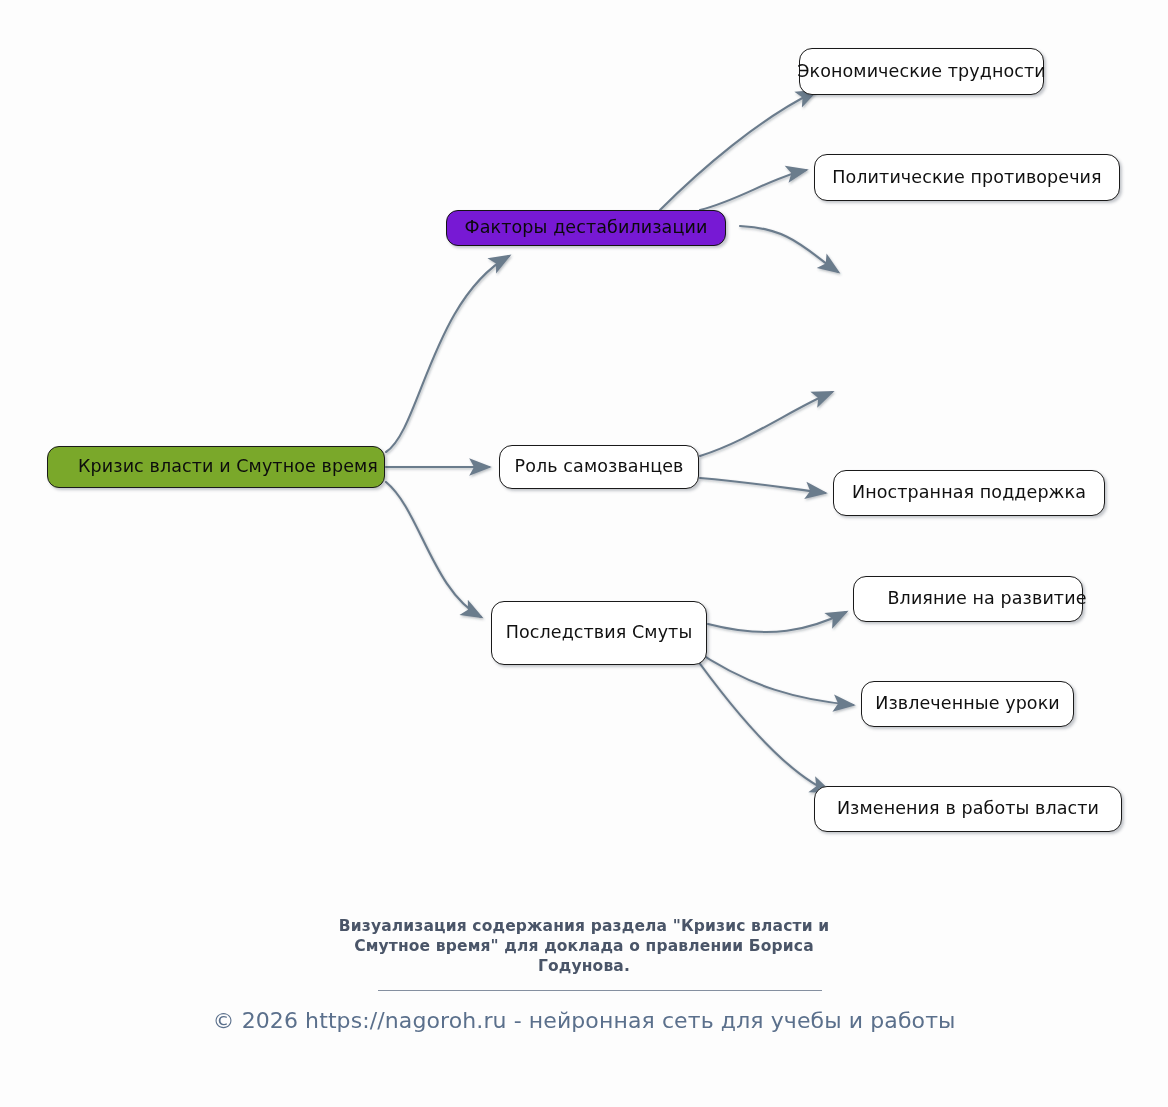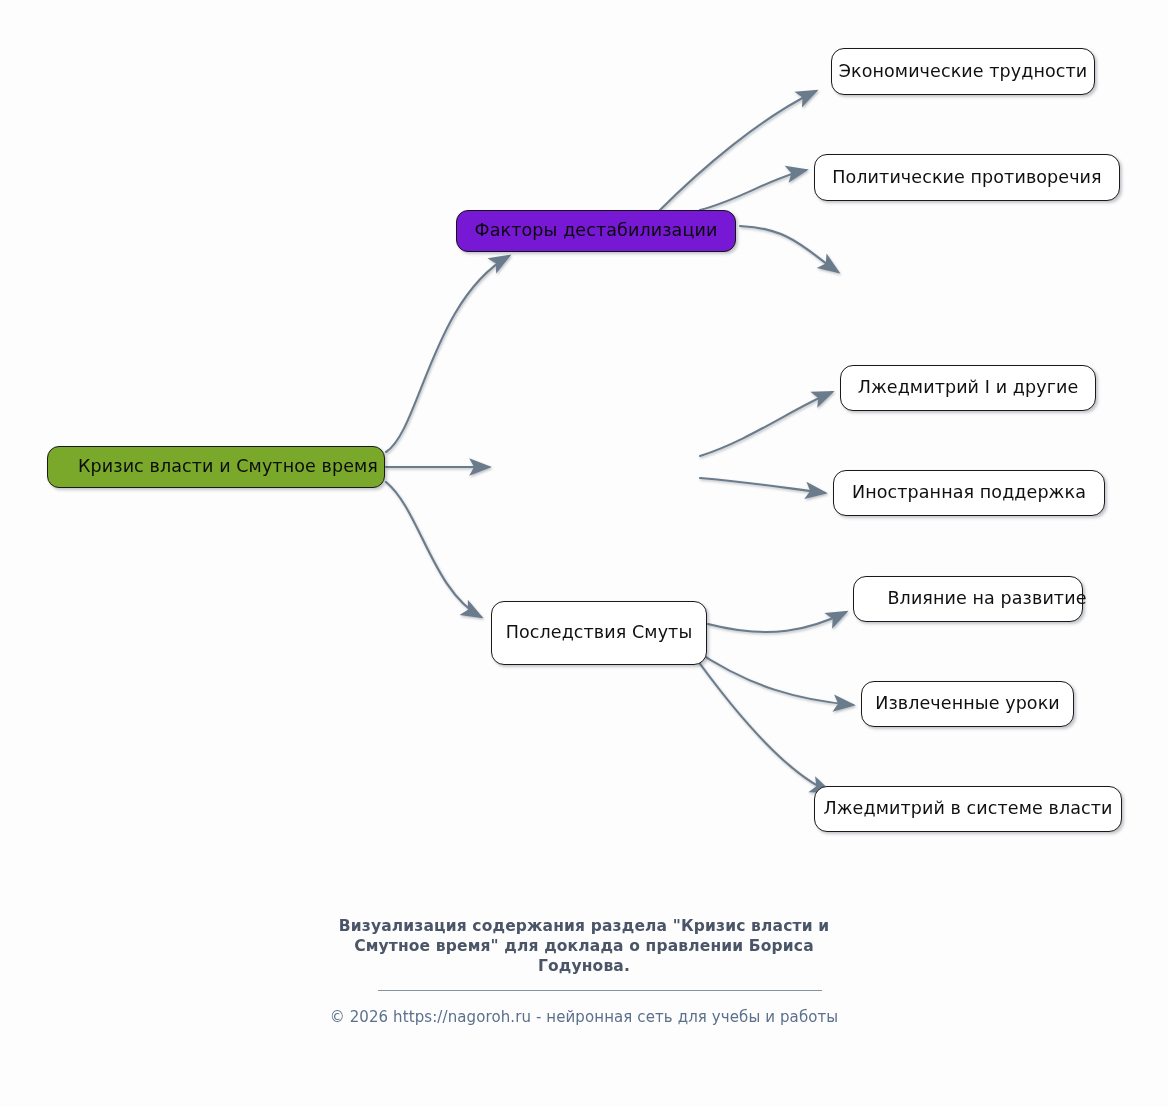--- a/index.html
+++ b/index.html
@@ -73,21 +73,21 @@
     border-top: 1.4px solid #5c6b80;
     opacity: 0.75;
   }
   #footer {
     position: absolute;
     left: 0px;
     top: 1008px;
     width: 1168px;
     text-align: center;
     color: #5b708c;
-    font-size: 15px;
+    font-size: 22px;
     font-weight: 400;
     letter-spacing: 0.1px;
   }
 </style>
 </head>
 <body>
 
 <div id="page">
 
   <svg id="edge-layer" viewBox="0 0 1168 1107" width="1168" height="1107" xmlns="http://www.w3.org/2000/svg">
@@ -118,47 +118,47 @@
       <path d="M 708 624 C 770 640 810 630 846 612"></path>
       <path d="M 692 648 C 750 688 800 700 853 705"></path>
       <path d="M 690 650 C 740 720 790 775 830 792"></path>
     </g>
   </svg>
 
   <div class="node root" style="left:47px; top:446px; width:338px; height:42px;padding-left:24px;">
     <span>Кризис власти и Смутное время</span>
   </div>
 
-  <div class="node highlight" style="left:456px; top:210px; width:280px; height:42px;">
+  <div class="node highlight" style="left:446px; top:210px; width:280px; height:36px;">
     <span>Факторы дестабилизации</span>
   </div>
-  <div class="node" style="left:831px; top:48px; width:264px; height:47px;">
+  <div class="node" style="left:799px; top:48px; width:245px; height:47px;">
     <span>Экономические трудности</span>
   </div>
   <div class="node" style="left:814px; top:154px; width:306px; height:47px;">
     <span>Политические противоречия</span>
   </div>
 
-  <div class="node" style="left:840px; top:365px; width:256px; height:46px;">
-    <span>Лжедмитрий I и другие</span>
+  <div class="node" style="left:499px; top:445px; width:200px; height:44px;">
+    <span>Роль самозванцев</span>
   </div>
   <div class="node" style="left:833px; top:470px; width:272px; height:46px;align-items:center;">
     <span>Иностранная поддержка</span>
   </div>
 
   <div class="node" style="left:491px; top:601px; width:216px; height:64px;">
     <span>Последствия Смуты</span>
   </div>
   <div class="node" style="left:853px; top:576px; width:230px; height:46px;padding-left:38px;">
     <span>Влияние на развитие</span>
   </div>
   <div class="node" style="left:861px; top:681px; width:213px; height:46px;">
     <span>Извлеченные уроки</span>
   </div>
   <div class="node" style="left:814px; top:786px; width:308px; height:46px;">
-    <span>Лжедмитрий в системе власти</span>
+    <span>Изменения в работы власти</span>
   </div>
 
   <div id="caption">Визуализация содержания раздела "Кризис власти и Смутное время" для доклада о правлении Бориса Годунова.</div>
   <div id="caption-divider"></div>
   <div id="footer">© 2026 https://nagoroh.ru - нейронная сеть для учебы и работы</div>
 
 </div>
 
 </body></html>

